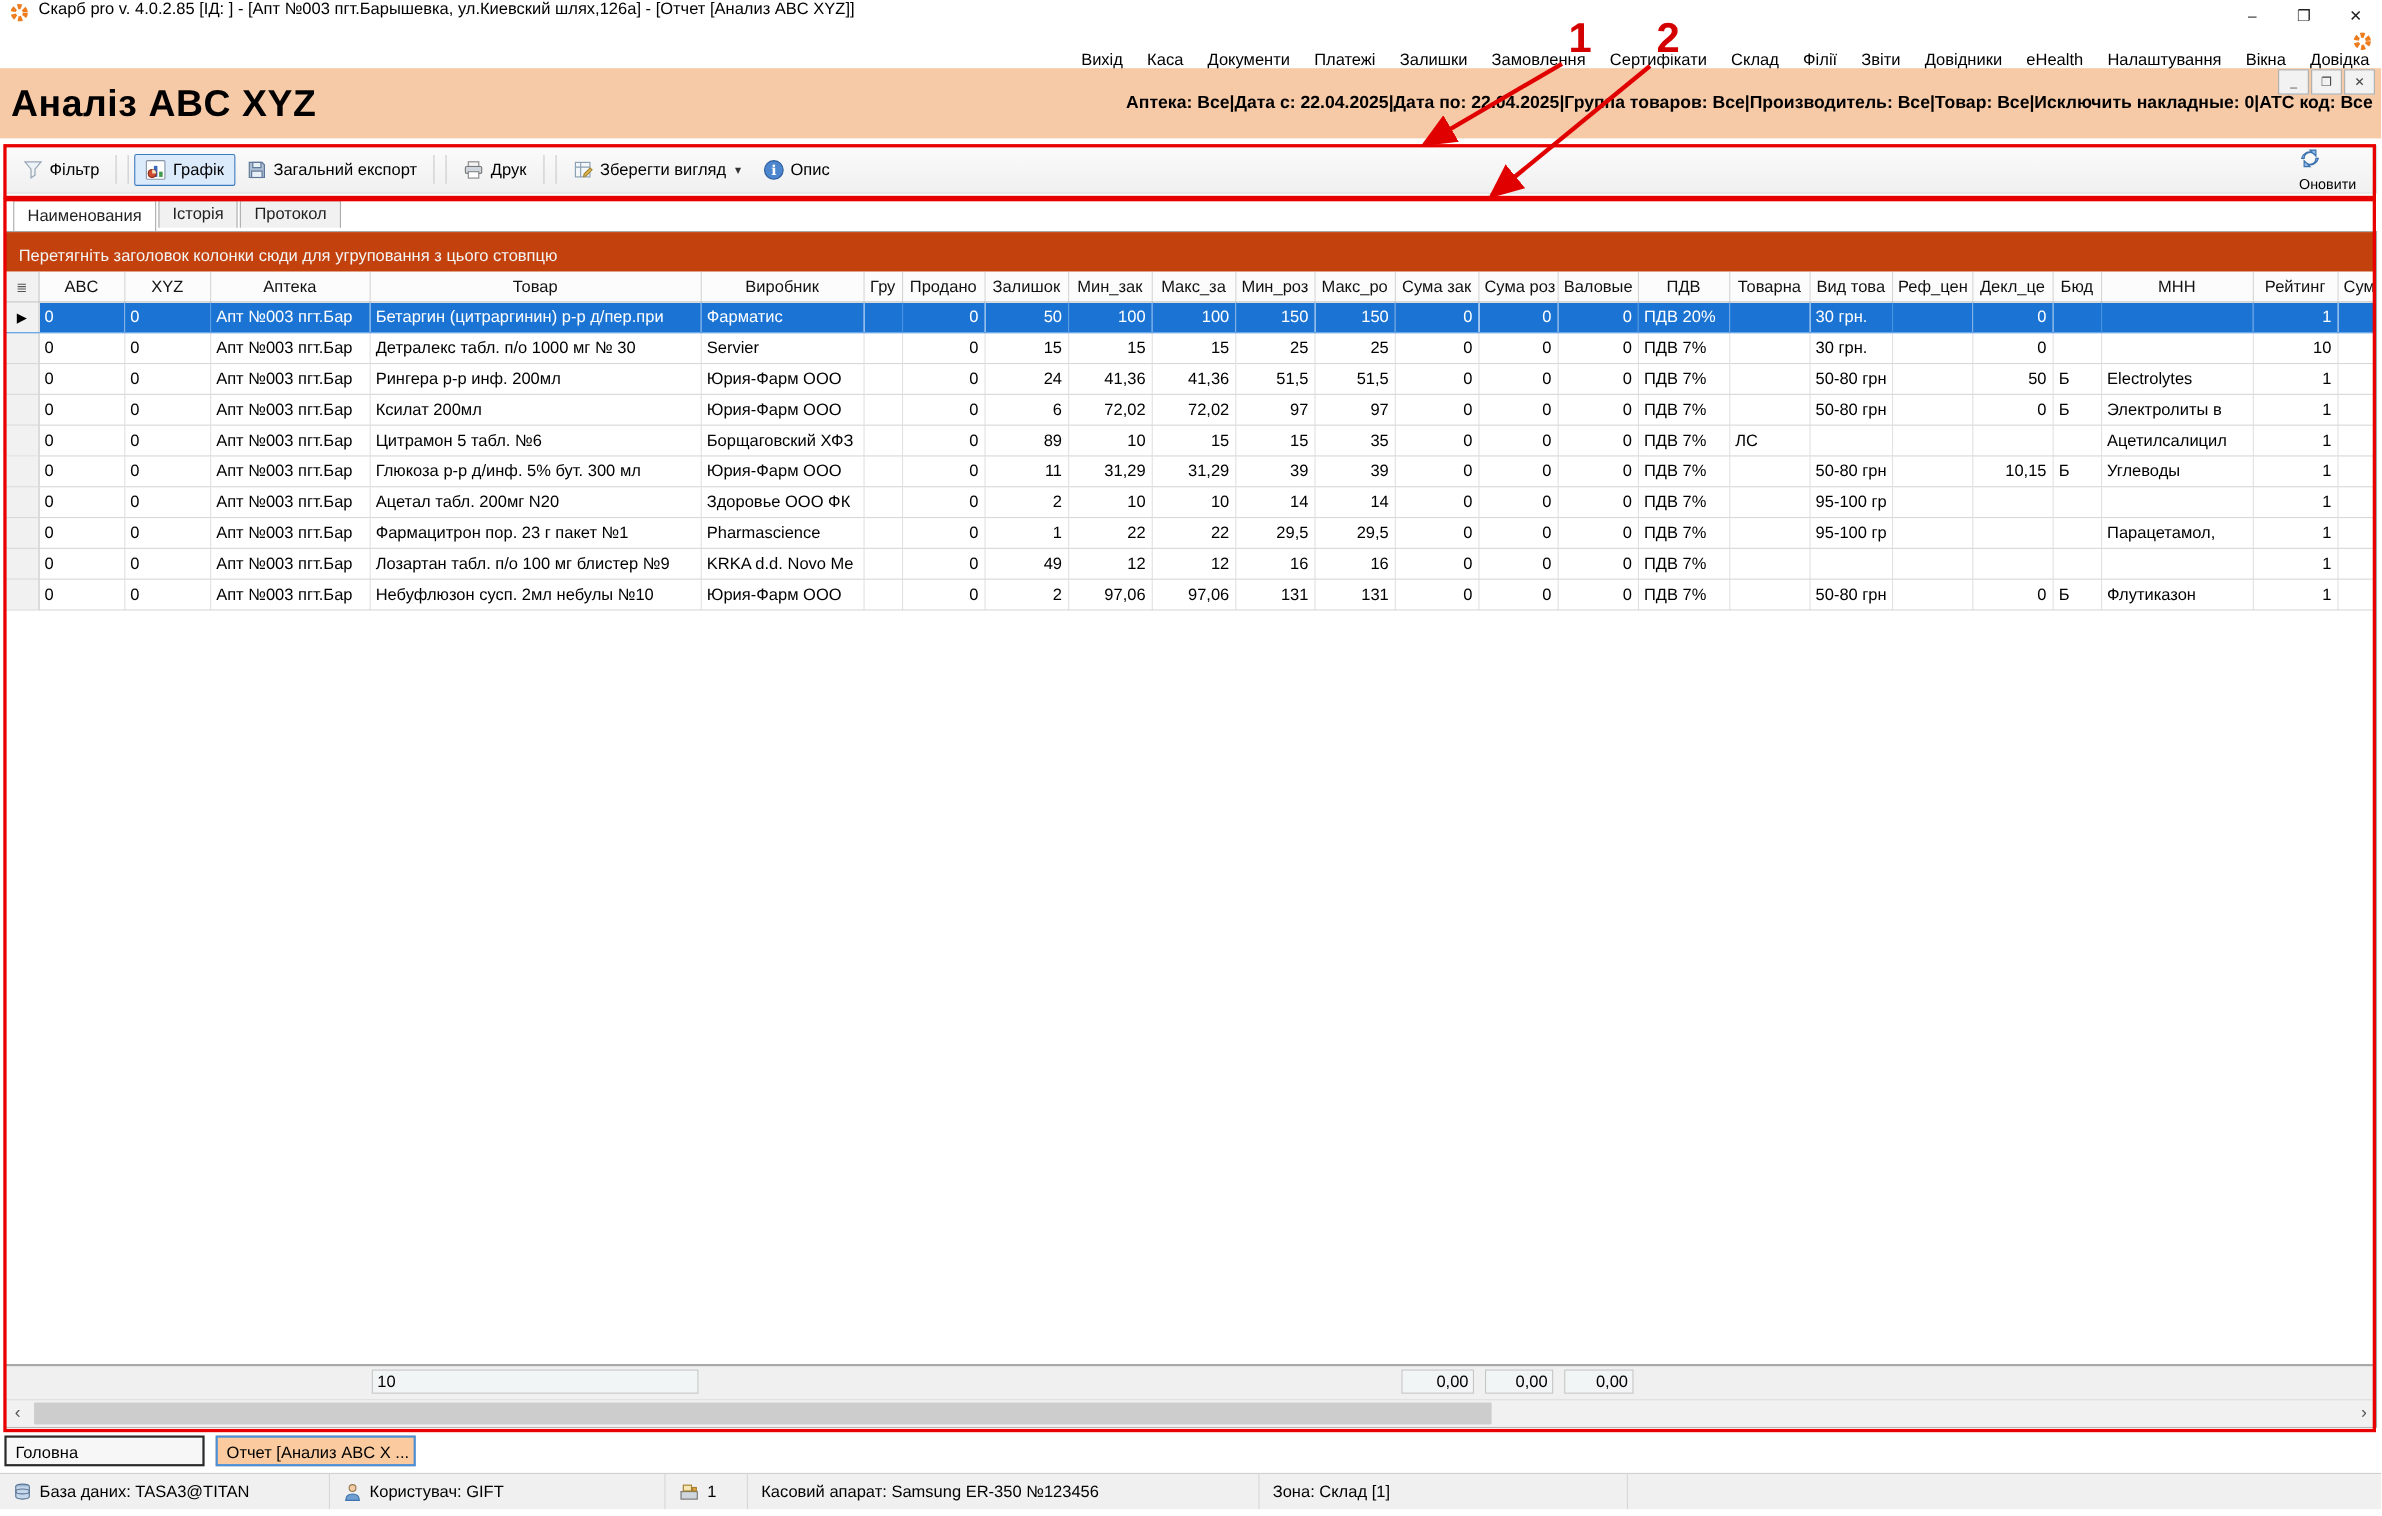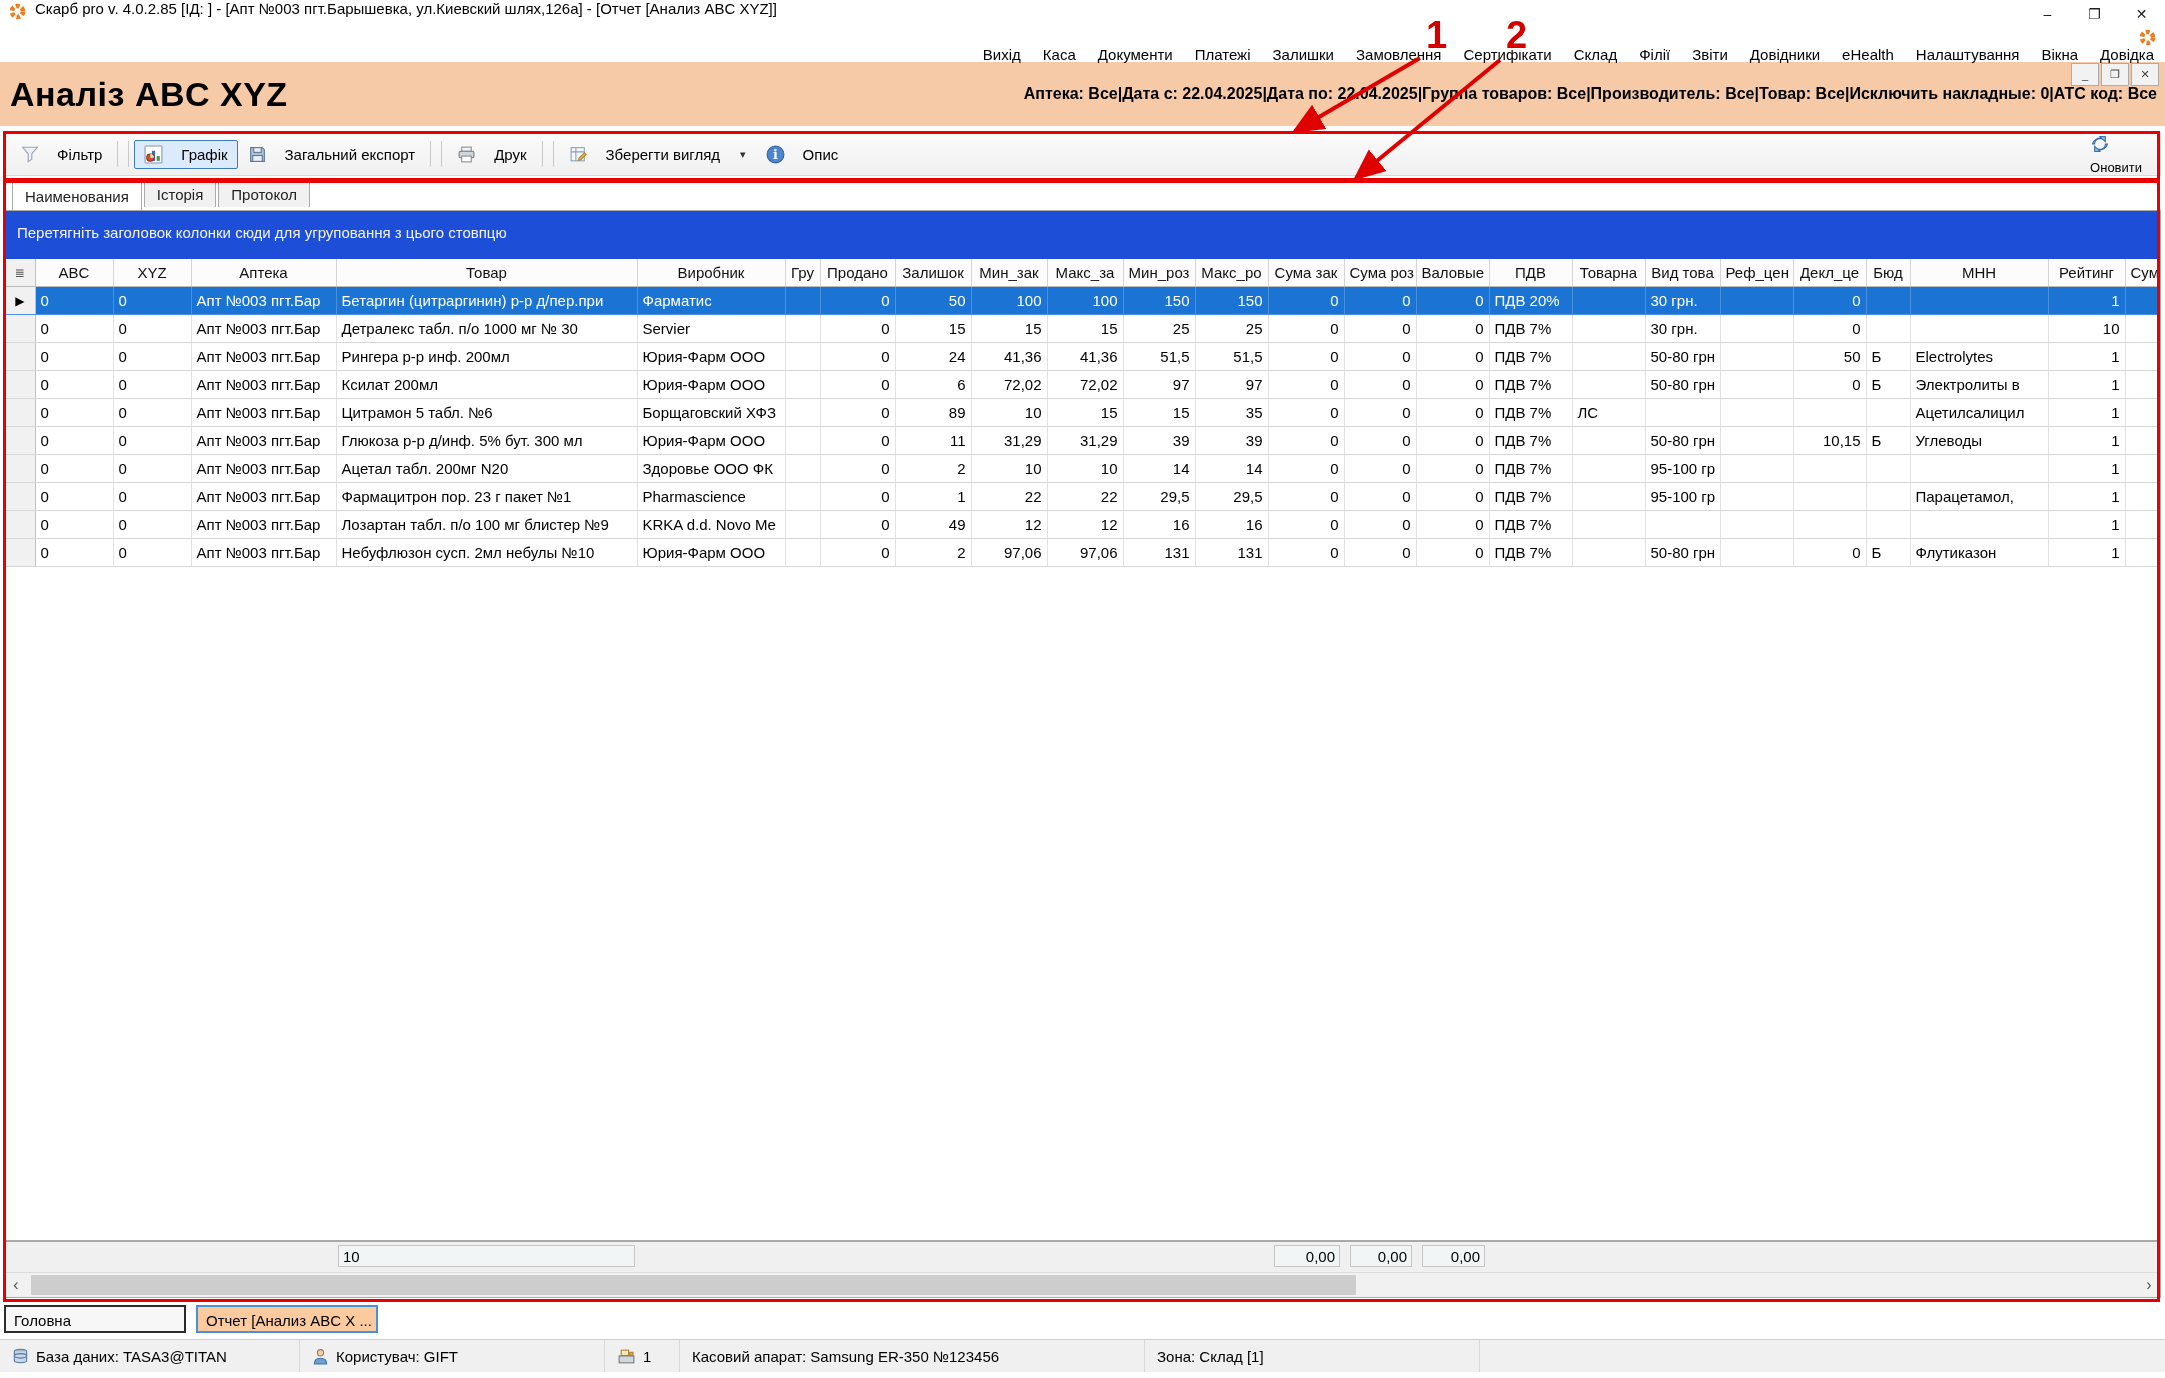--- a/index.html
+++ b/index.html
@@ -20,34 +20,34 @@
   .mdi-btn{width:26px;height:21px;border:1px solid #ababab;background:#f2f2f2;
            display:flex;align-items:center;justify-content:center;font-size:11px;color:#444;}
   
   .band{height:64px;background:#f6c9a7;display:flex;align-items:center;}
   .band-title{font-size:34px;font-weight:bold;margin:0 0 0 10px;letter-spacing:.5px;}
   .band-filters{margin-left:auto;margin-right:8px;font-size:16px;font-weight:bold;white-space:nowrap;}
   
   .toolbar-wrap{height:6px;background:#fff;}
   .toolbar{height:44px;margin:0 4px;background:linear-gradient(#fbfbfb,#f0f0f0);
            border:1px solid #d8d8d8;display:flex;align-items:center;box-sizing:border-box;padding:0 6px;}
-  .tb-btn{display:flex;align-items:center;gap:18px;padding:4px 9px;font-size:15px;border:1px solid transparent;
+  .tb-btn{display:flex;align-items:center;gap:6px;padding:4px 9px;font-size:15px;border:1px solid transparent;
           border-radius:2px;white-space:nowrap;}
   .tb-btn.selected{background:#dcebfc;border:1px solid #3d7bbf;}
   .tb-sep{width:1px;height:26px;background:#c9c9c9;margin:0 5px;}
   .tb-right{margin-left:auto;display:flex;gap:6px;padding-right:12px;font-size:13px;flex-direction:column;}
   .dd-arrow{font-size:11px;color:#333;margin-left:2px;}
   
   .content{position:relative;height:1117px;margin:6px 4px 0 4px;}
   .tabs{display:flex;align-items:flex-start;height:28px;padding-left:8px;background:#fff;}
   .tab{height:24px;line-height:24px;padding:0 12px;font-size:15px;background:#f1f1f1;
        border:1px solid #ababab;border-bottom:none;margin-right:2px;color:#222;}
   .tab.active{background:#fff;height:27px;line-height:27px;font-weight:normal;z-index:2;}
   .grid{height:1088px;border:1px solid #a7a7a7;background:#fff;display:flex;flex-direction:column;box-sizing:border-box;}
-  .group-panel{height:48px;line-height:44px;background:#1d4ed8;color:#f4f4f4;font-size:15px;padding-left:12px;}
+  .group-panel{height:36px;line-height:44px;background:#c2410c;color:#f4f4f4;font-size:15px;padding-left:12px;}
   .grid-body{flex:1;overflow:hidden;background:#fff;}
   table.data{border-collapse:collapse;table-layout:fixed;width:2165px;font-size:15px;}
   table.data th{height:27px;background:#fcfcfc;border-right:1px solid #d5d5d5;border-bottom:1px solid #bcbcbc;
       font-weight:normal;text-align:center;padding:0 5px;white-space:nowrap;overflow:hidden;color:#111;}
   table.data td{height:27px;border-right:1px solid #e2e2e2;border-bottom:1px solid #d8d8d8;
       padding:0 5px;white-space:nowrap;overflow:hidden;background:#fff;}
   table.data td.num{text-align:right;}
   table.data td.ind,table.data th.ind{background:#f1f1f1;border-right:1px solid #c2c2c2;text-align:center;
       padding:0;color:#555;font-size:12px;}
   tr.selected td{background:#1b74d3;color:#fff;border-right:1px solid #4a92df;border-bottom:1px solid #4a92df;

